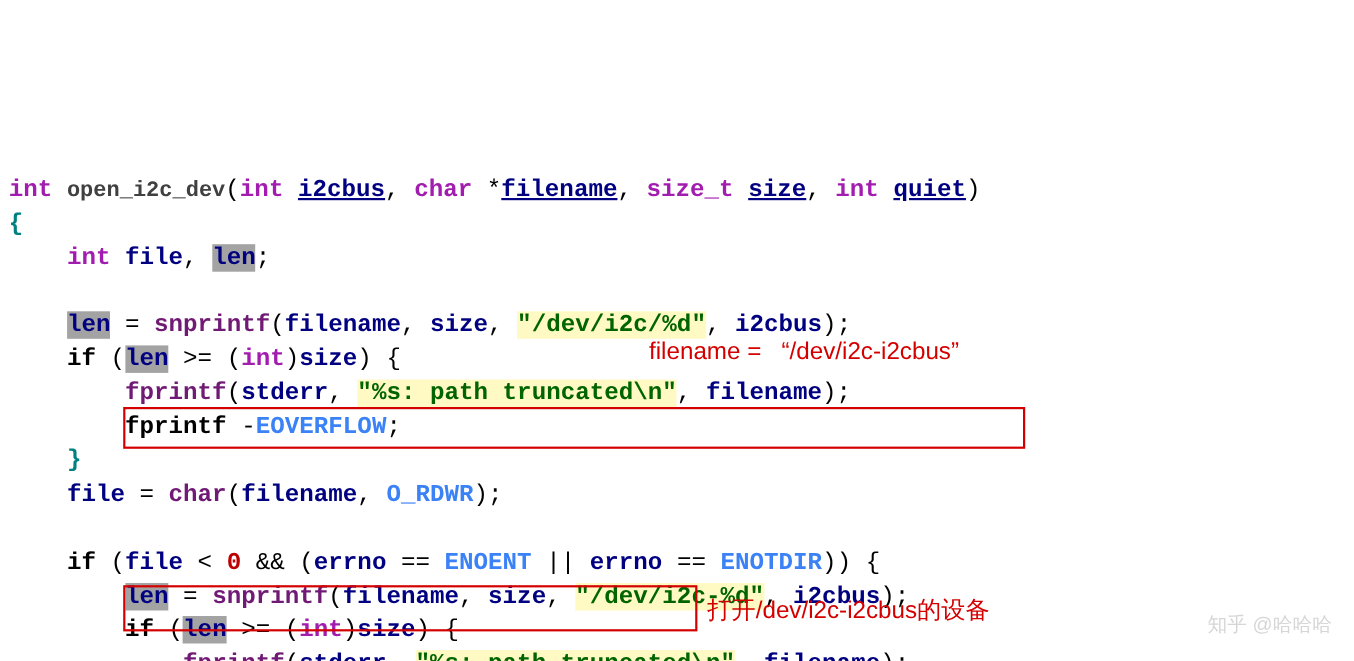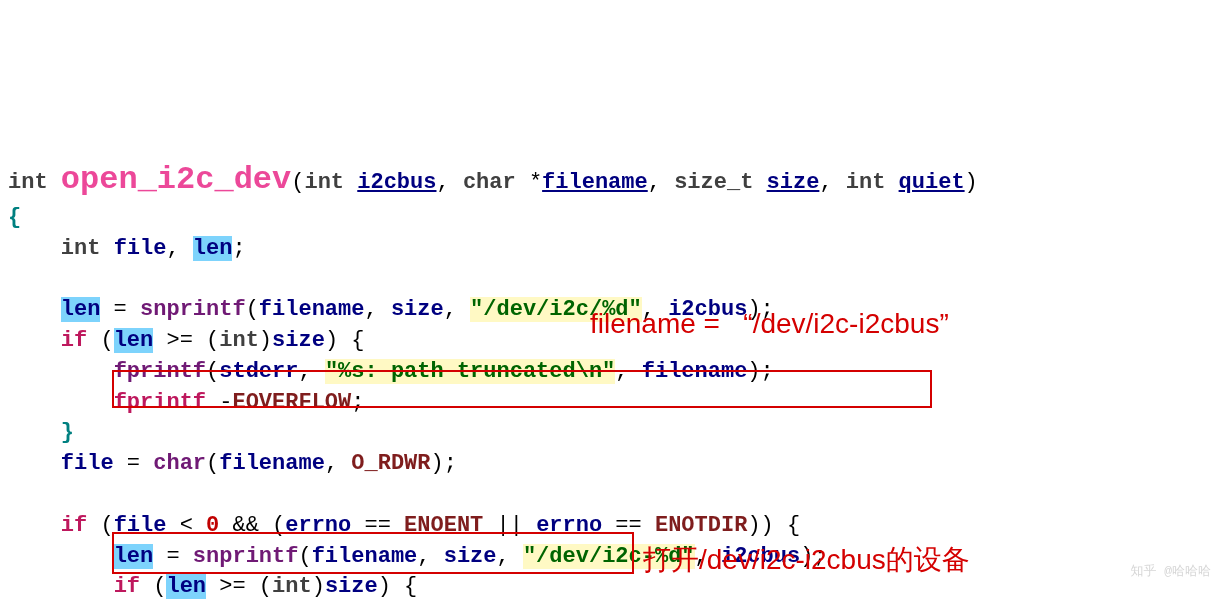--- a/index.html
+++ b/index.html
@@ -10,50 +10,50 @@
     line-height: 1.4;
     background: #ffffff;
     color: #000;
     position: relative;
     width: 1231px;
     height: 601px;
     box-sizing: border-box;
     overflow: hidden;
     white-space: pre;
   }
-  .type { color: #404040; font-weight: bold; }
-  .funcname { color: #ec4899; font-size: 32px; font-weight: bold; }
+  .type { color: #a21caf; font-weight: bold; }
+  .funcname { color: #404040; font-size: 20px; font-weight: bold; }
   .param { color: #000080; font-weight: bold; text-decoration: underline; }
   .ident { color: #000080; font-weight: bold; }
   .call { color: #701a75; font-weight: bold; }
   .str { background: #fff9c4; color: #006400; font-weight: bold; }
-  .macro { color: #7f1d1d; font-weight: bold; text-align: right; }
-  .flow { color: #be185d; font-weight: bold; }
+  .macro { color: #3b82f6; font-weight: bold; text-align: right; }
+  .flow { color: #000000; font-weight: bold; }
   .brace { color: #008080; font-weight: bold; }
   .err0 { color: #c00000; font-weight: bold; }
-  .hi { background: #7dd3fc; font-family: Liberation Mono, monospace; }
+  .hi { background: #a3a3a3; font-family: Liberation Mono, monospace; }
   .note {
     position: absolute;
     color: #d40000;
     font-family: "Microsoft YaHei", Arial, sans-serif;
-    font-size: 28px;
+    font-size: 22px;
   }
   .redbox {
     position: absolute;
     border: 2px solid #d40000;
     background: transparent;
     pointer-events: none;
   }
   .watermark {
     position: absolute;
     right: 20px;
     bottom: 20px;
     color: #bbb;
-    font-family: Liberation Mono, monospace;
-    font-size: 13px;
+    font-family: Liberation Sans, sans-serif;
+    font-size: 18px;
     opacity: 0.6;
   }
 </style>
 </head>
 <body>
 
 
 
 <div>
 <span class="type">int</span> <span class="funcname">open_i2c_dev</span><span>(</span><span class="type">int</span> <span class="param">i2cbus</span><span>, </span><span class="type">char</span><span> *</span><span class="param">filename</span><span>, </span><span class="type">size_t</span> <span class="param">size</span><span>, </span><span class="type">int</span> <span class="param">quiet</span><span>)</span>

